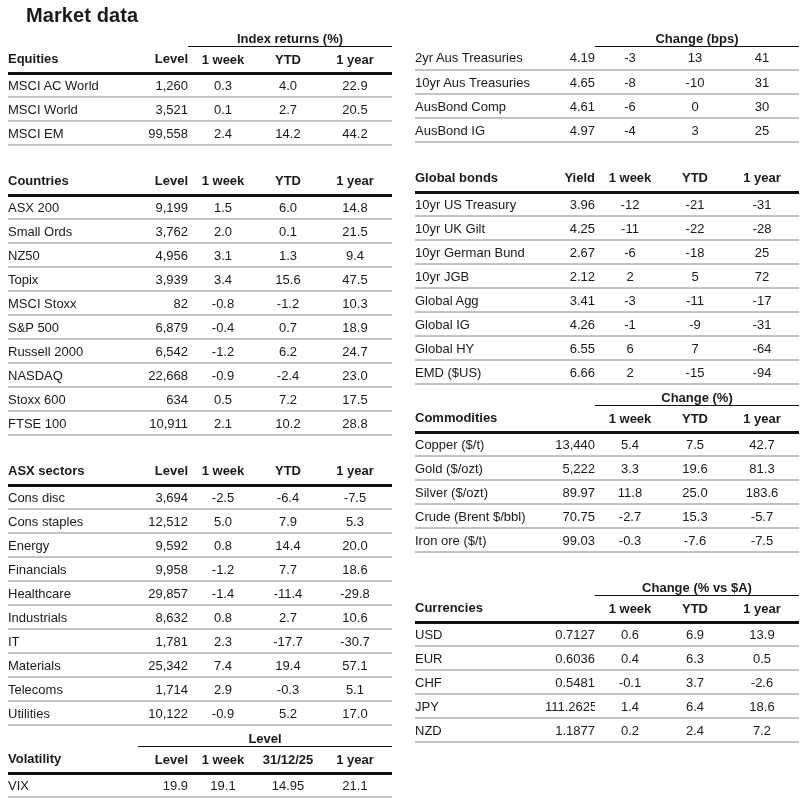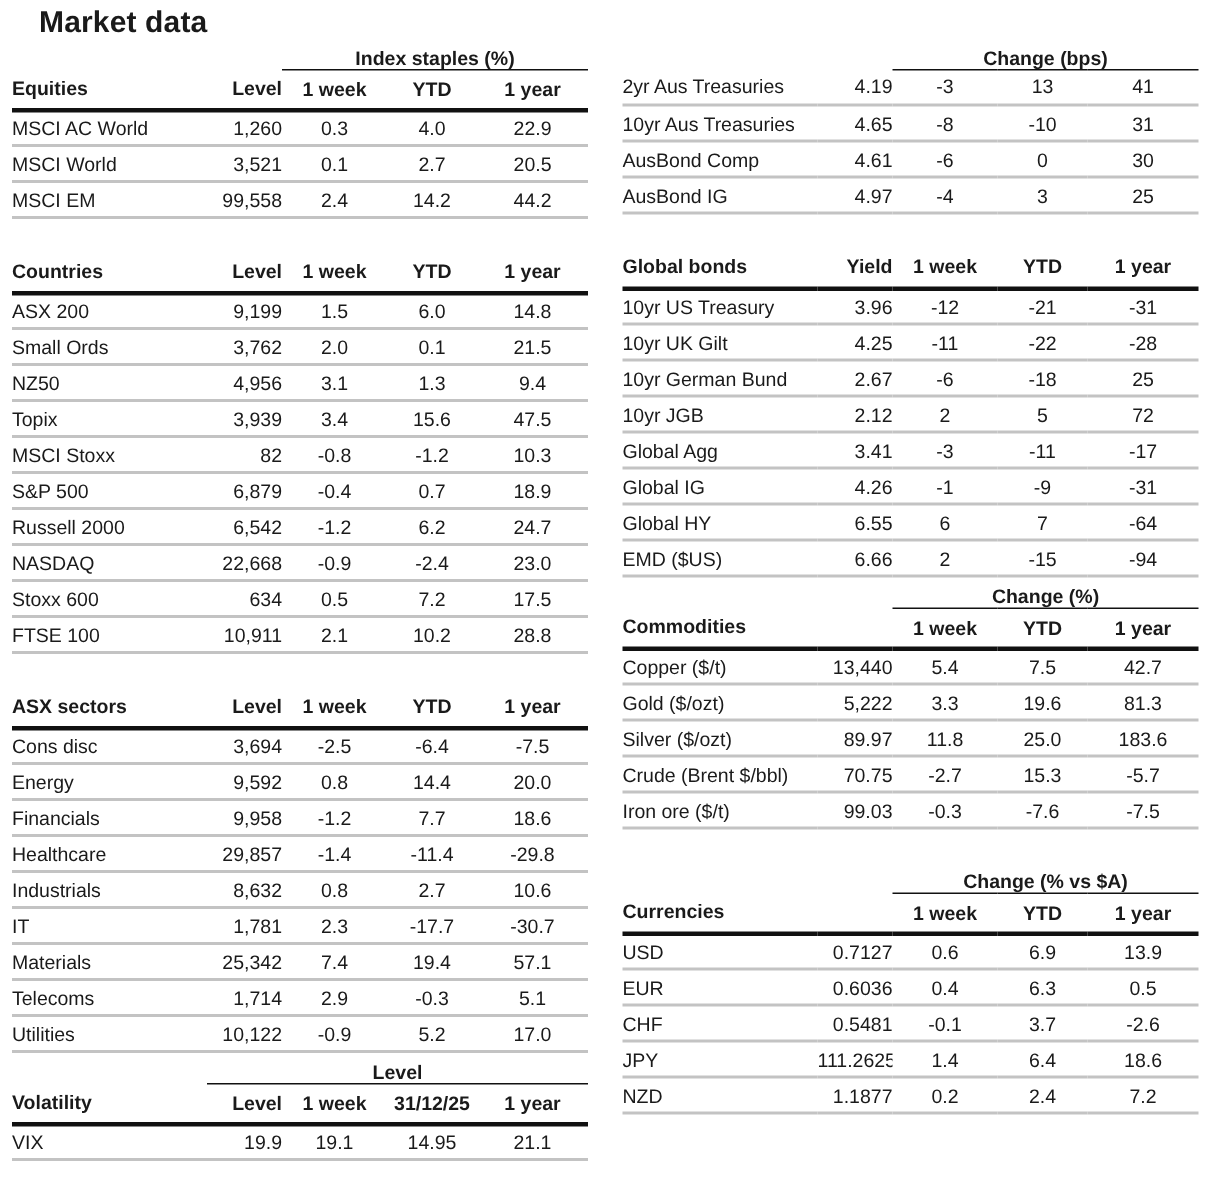--- a/index.html
+++ b/index.html
@@ -74,21 +74,21 @@
         <colgroup>
           <col style="width: 130px;">
           <col style="width: 50px;">
           <col style="width: 70px;">
           <col style="width: 60px;">
           <col style="width: 74px;">
         </colgroup>
         <thead>
           <tr class="group-row">
             <th colspan="2"></th>
-            <th colspan="3" class="group-label">Index staples (%)</th>
+            <th colspan="3" class="group-label">Index returns (%)</th>
           </tr>
           <tr class="head-row">
             <th class="c0">Equities</th>
             <th class="c1">Level</th>
             <th class="c2">1 week</th>
             <th class="c3">YTD</th>
             <th class="c4">1 year</th>
           </tr>
         </thead>
         <tbody>
@@ -228,20 +228,27 @@
         </thead>
         <tbody>
           <tr>
             <td class="c0">Cons disc</td>
             <td class="c1">3,694</td>
             <td class="c2">-2.5</td>
             <td class="c3">-6.4</td>
             <td class="c4">-7.5</td>
           </tr>
           <tr>
+            <td class="c0">Cons staples</td>
+            <td class="c1">12,512</td>
+            <td class="c2">5.0</td>
+            <td class="c3">7.9</td>
+            <td class="c4">5.3</td>
+          </tr>
+          <tr>
             <td class="c0">Energy</td>
             <td class="c1">9,592</td>
             <td class="c2">0.8</td>
             <td class="c3">14.4</td>
             <td class="c4">20.0</td>
           </tr>
           <tr>
             <td class="c0">Financials</td>
             <td class="c1">9,958</td>
             <td class="c2">-1.2</td>

